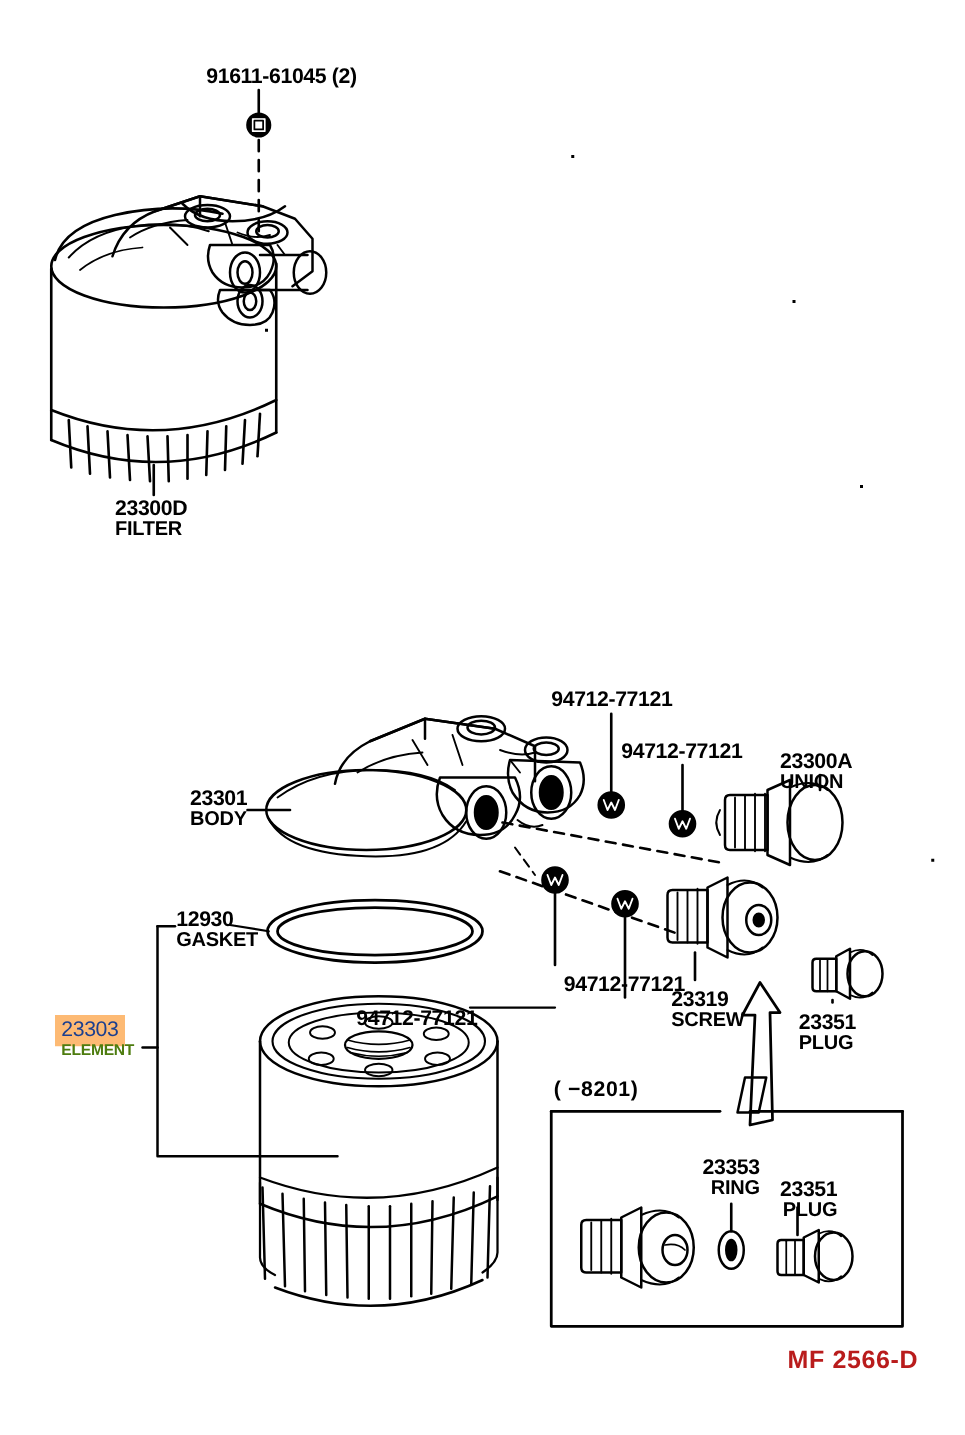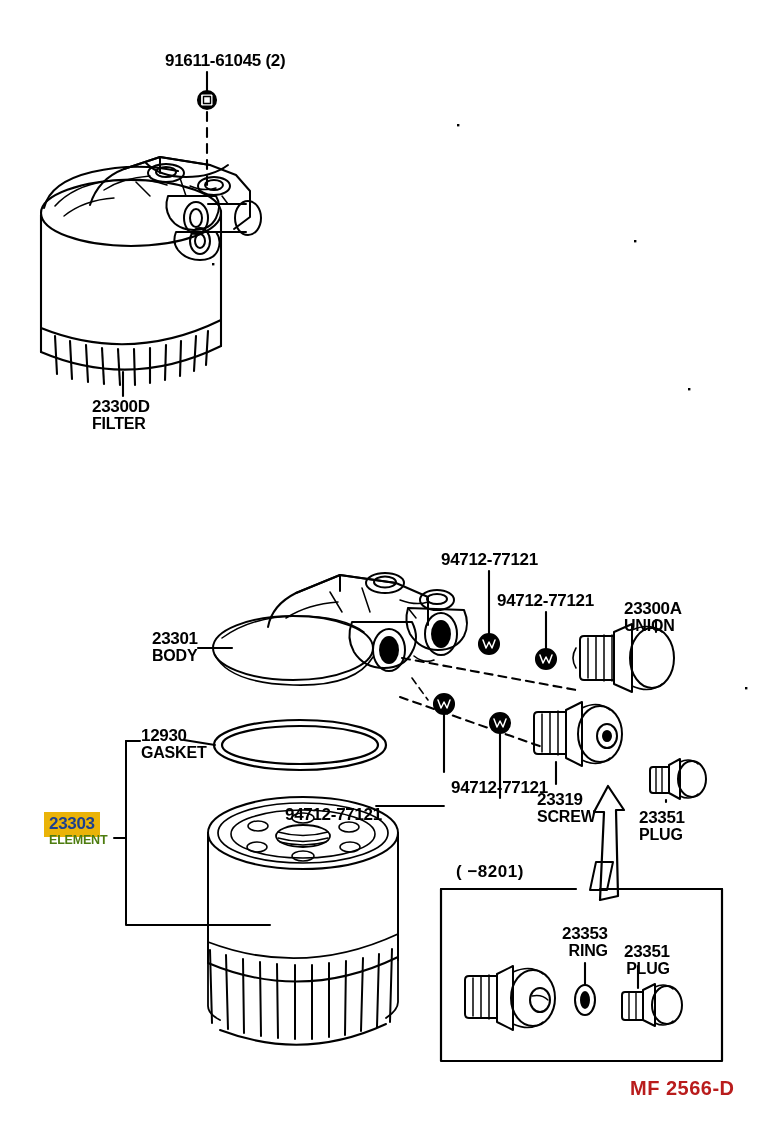--- a/index.html
+++ b/index.html
@@ -46,24 +46,24 @@
     margin-top: 1px;
   }
   .lbl.center { text-align: right; }
 
   
   .hl {
     position: absolute;
   }
   .hl .num {
     display: inline-block;
-    background: #eab308;
+    background: #fdba74;
     color: #1b3f8f;
     font-size: 17px;
-    font-weight: bold;
+    font-weight: normal;
     letter-spacing: -0.3px;
     padding: 2px 5px 3px 5px;
   }
   .hl .sub {
     display: block;
     font-size: 12.5px;
     font-weight: bold;
     color: #4d7c0f;
     letter-spacing: -0.2px;
     margin-top: -4px;
@@ -418,21 +418,21 @@
   <div class="lbl" style="left:639px; top:809px;">
     <span class="num">23351</span>
     <span class="sub">PLUG</span>
   </div>
 
   <div class="hl" style="left:44px; top:812px;">
     <span class="num">23303</span>
     <span class="sub">ELEMENT</span>
   </div>
 
-  <div class="inset-head" style="left:443px; top:862px;margin-left:13px;">(      −8201)</div>
+  <div class="inset-head" style="left:443px; top:862px;">(      −8201)</div>
 
   <div class="lbl center" style="left:562px; top:925px;">
     <span class="num">23353</span>
     <span class="sub">RING</span>
   </div>
 
   <div class="lbl center" style="left:624px; top:943px;">
     <span class="num">23351</span>
     <span class="sub">PLUG</span>
   </div>

